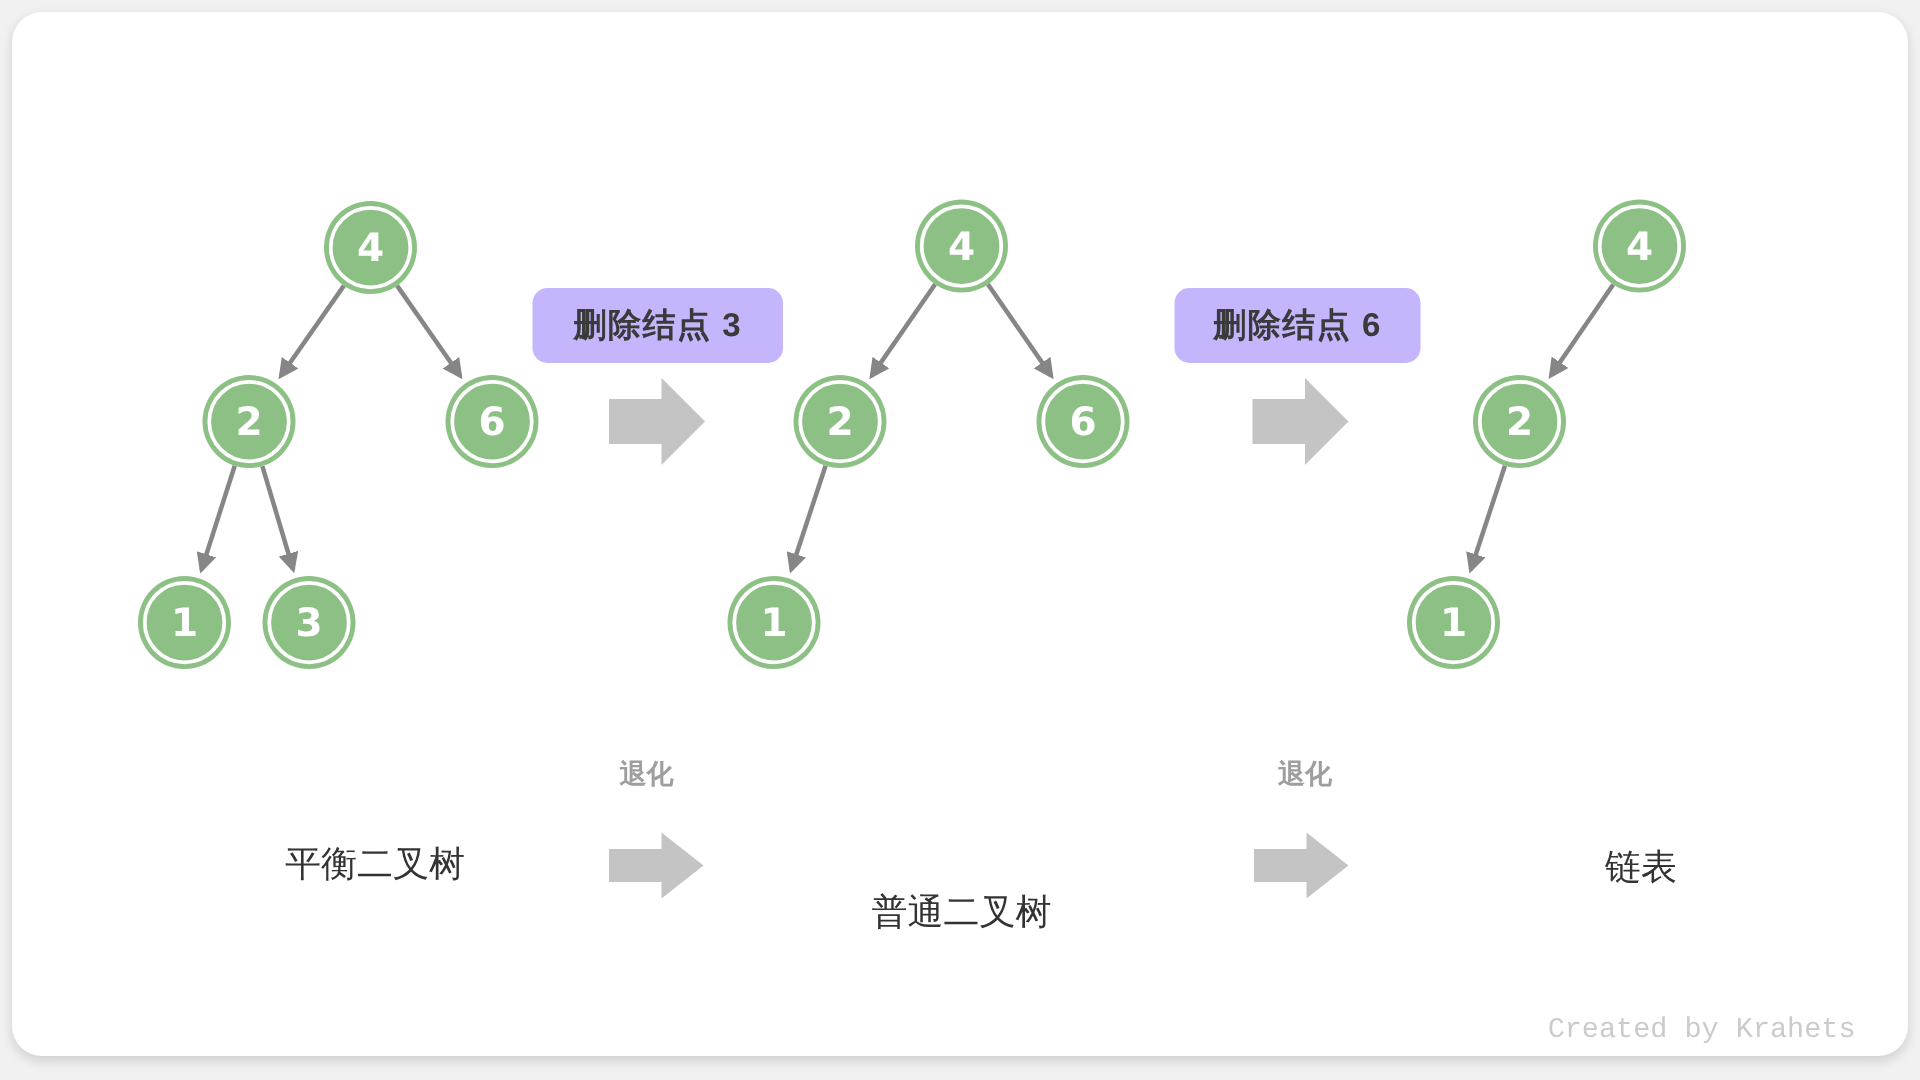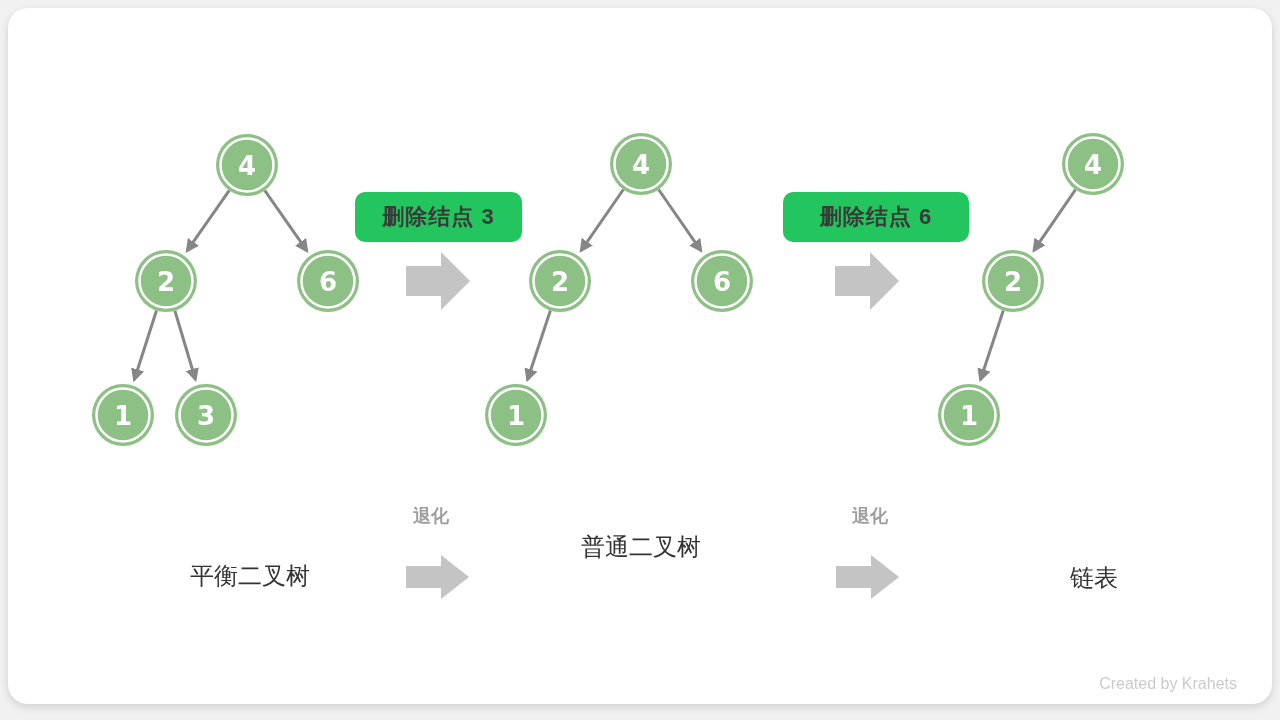--- a/index.html
+++ b/index.html
@@ -18,36 +18,36 @@
   .node-fill{fill:#8cc084;}
   .node-ring{fill:none;stroke:#ffffff;stroke-width:2.5;}
   .node-text{
     fill:#ffffff;font-size:26px;font-weight:bold;
     font-family:"DejaVu Sans","Liberation Sans",sans-serif;
     text-anchor:middle;dominant-baseline:central;
   }
   .edge{stroke:#868686;stroke-width:3;fill:none;}
   .block-arrow{fill:#c4c4c4;}
   .action-box{
-    position:absolute;height:50px;background:#22c55e;border-radius:10px;
+    position:absolute;height:50px;background:#c4b5fd;border-radius:10px;
     display:flex;align-items:center;justify-content:center;
     font-size:22px;font-weight:bold;color:#3a3a3a;letter-spacing:1px;
   }
   .degrade-label{
     position:absolute;width:160px;text-align:center;
     font-size:18px;font-weight:bold;color:#9e9e9e;
   }
   .stage-title{
     position:absolute;width:240px;text-align:center;
     font-size:24px;font-weight:normal;color:#333333;
   }
   .watermark{
     position:absolute;left:997px;top:675px;width:240px;text-align:right;
-    font-family:Liberation Sans, sans-serif;
-    font-size:16px;color:#cbcbcb;
+    font-family:Liberation Mono, monospace;
+    font-size:19px;color:#cbcbcb;
   }
 </style>
 </head>
 <body>
 
 <div class="card"></div>
 
 <svg class="diagram" viewBox="0 0 1280 720">
   <defs>
     <marker id="arrowhead" viewBox="0 0 10 10" refX="8" refY="5" markerWidth="4.5" markerHeight="4.5" orient="auto-start-reverse">
@@ -136,24 +136,24 @@
   <path class="block-arrow" d="M406,266 H441 V252 L470,281 L441,310 V296 H406 Z"></path>
   <path class="block-arrow" d="M835,266 H870 V252 L899,281 L870,310 V296 H835 Z"></path>
 
   <path class="block-arrow" d="M406,566 H441 V555 L469,577 L441,599 V588 H406 Z"></path>
   <path class="block-arrow" d="M836,566 H871 V555 L899,577 L871,599 V588 H836 Z"></path>
 </svg>
 
 <div class="action-box" style="left:355px;top:192px;width:167px;">
   <span>删除结点 3</span>
 </div>
-<div class="action-box" style="left:783px;top:192px;width:186px;">
+<div class="action-box" style="left:783px;top:192px;width:164px;">
   <span>删除结点 6</span>
 </div>
 
 <div class="degrade-label" style="left:351px;top:504px;">退化</div>
 <div class="degrade-label" style="left:790px;top:504px;">退化</div>
 
 <div class="stage-title" style="left:130px;top:560px;">平衡二叉树</div>
-<div class="stage-title" style="left:521px;top:531px;">普通二叉树</div>
+<div class="stage-title" style="left:521px;top:592px;">普通二叉树</div>
 <div class="stage-title" style="left:974px;top:562px;">链表</div>
 
 <div class="watermark">Created by Krahets</div>
 
 </body></html>

